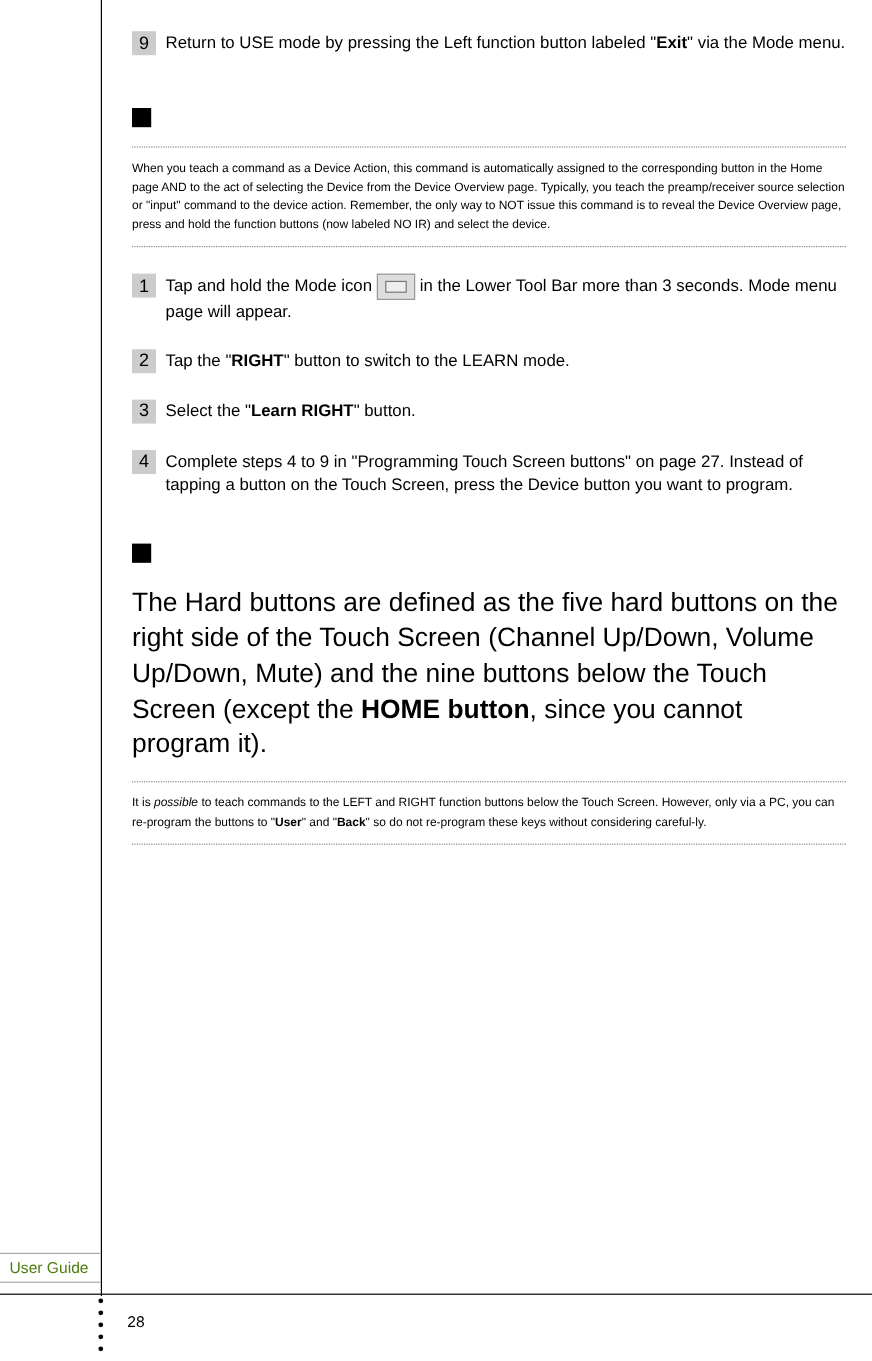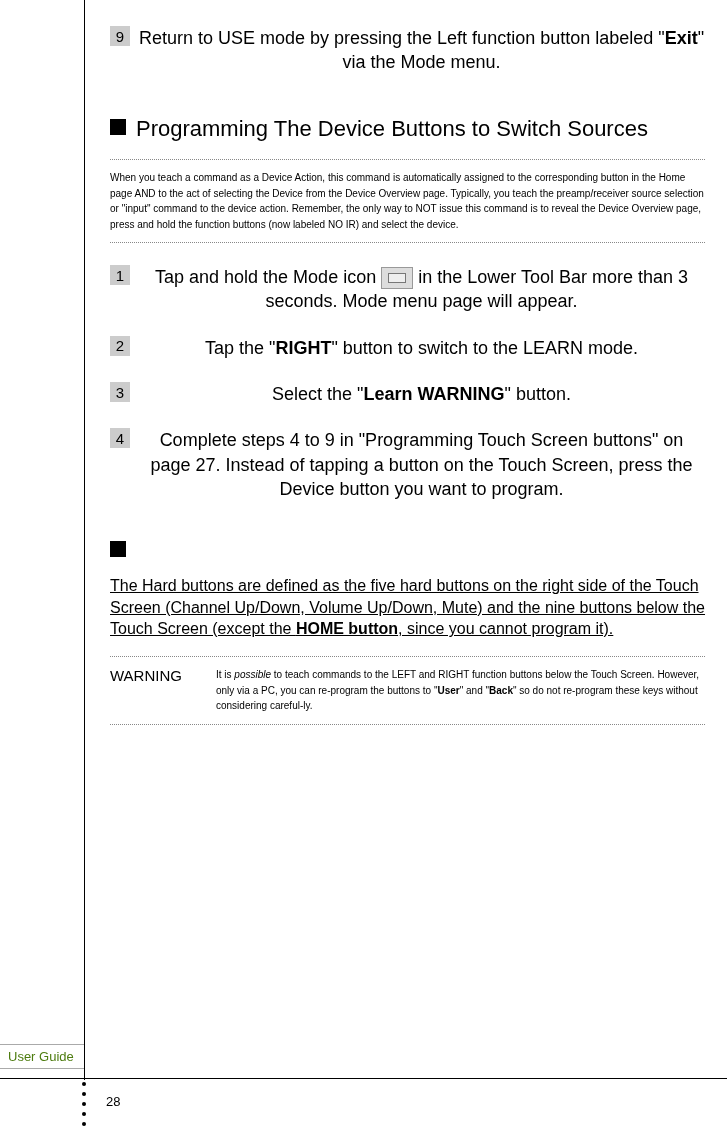--- a/index.html
+++ b/index.html
@@ -35,24 +35,23 @@
       width: 20px;
       height: 20px;
       display: inline-flex;
       align-items: center;
       justify-content: center;
       font-size: 15px;
       margin-right: 8px;
       flex-shrink: 0;
     }
     .step-text {
-      font-size: 18px;
+      font-size: 14px;
       line-height: 1.35;
       flex: 1;
-      text-align: center;
     }
     .section-heading {
       display: flex;
       align-items: flex-start;
       margin-top: 40px;
       margin-bottom: 16px;
     }
     .black-square {
       width: 16px;
       height: 16px;
@@ -78,24 +77,23 @@
       width: 90px;
       font-size: 15px;
       flex-shrink: 0;
     }
     .note-text {
       font-size: 10px;
       line-height: 1.55;
       flex: 1;
     }
     .para {
-      font-size: 16px;
+      font-size: 22px;
       line-height: 1.35;
       margin-bottom: 16px;
-      text-decoration: underline;
     }
     .inline-icon {
       display: inline-block;
       width: 32px;
       height: 22px;
       background: #ddd;
       border: 1px solid #999;
       vertical-align: middle;
       position: relative;
     }
@@ -157,21 +155,20 @@
 
   <div class="step">
     <span class="step-num">9</span>
     <span class="step-text">
       <span>Return to USE mode by pressing the Left function button labeled "</span><b>Exit</b><span>" via the Mode menu.</span>
     </span>
   </div>
 
   <div class="section-heading">
     <span class="black-square"></span>
-    <span class="heading-text">Programming The Device Buttons to Switch Sources</span>
   </div>
 
   <div class="note-box">
     <div class="note-text">When you teach a command as a Device Action, this command is automatically assigned to the corresponding button in the Home page AND to the act of selecting the Device from the Device Overview page. Typically, you teach the preamp/receiver source selection or "input" command to the device action. Remember, the only way to NOT issue this command is to reveal the Device Overview page, press and hold the function buttons (now labeled NO IR) and select the device.</div>
   </div>
 
   <div class="step">
     <span class="step-num">1</span>
     <span class="step-text">
       <span>Tap and hold the Mode icon </span><span class="inline-icon"></span><span> in the Lower Tool Bar more than 3 seconds. Mode menu page will appear.</span>
@@ -181,39 +178,38 @@
   <div class="step">
     <span class="step-num">2</span>
     <span class="step-text">
       <span>Tap the "</span><b>RIGHT</b><span>" button to switch to the LEARN mode.</span>
     </span>
   </div>
 
   <div class="step">
     <span class="step-num">3</span>
     <span class="step-text">
-      <span>Select the "</span><b>Learn WARNING</b><span>" button.</span><br>
+      <span>Select the "</span><b>Learn RIGHT</b><span>" button.</span><br>
     </span>
   </div>
 
   <div class="step">
     <span class="step-num">4</span>
     <span class="step-text">Complete steps 4 to 9 in "Programming Touch Screen buttons" on page 27. Instead of tapping a button on the Touch Screen, press the Device button you want to program.</span>
   </div>
 
   <div class="section-heading" style="margin-top:36px;">
     <span class="black-square"></span>
   </div>
 
   <div class="para" style="margin-top:18px;">
     <span>The Hard buttons are defined as the five hard buttons on the right side of the Touch Screen (Channel Up/Down, Volume Up/Down, Mute) and the nine buttons below the Touch Screen (except the </span><b>HOME button</b><span>, since you cannot program it).</span>
   </div>
 
   <div class="note-box">
-    <div class="note-label" style="width:106px;">WARNING</div>
     <div class="note-text">
       <span>It is </span><i>possible</i><span> to teach commands to the LEFT and RIGHT function buttons below the Touch Screen. However, only via a PC, you can re-program the buttons to "</span><b>User</b><span>" and "</span><b>Back</b><span>" so do not re-program these keys without considering careful-ly.</span>
     </div>
   </div>
 
 </div>
 
 <div class="user-guide-tab">User Guide</div>
 
 <div class="footer-line"></div>

